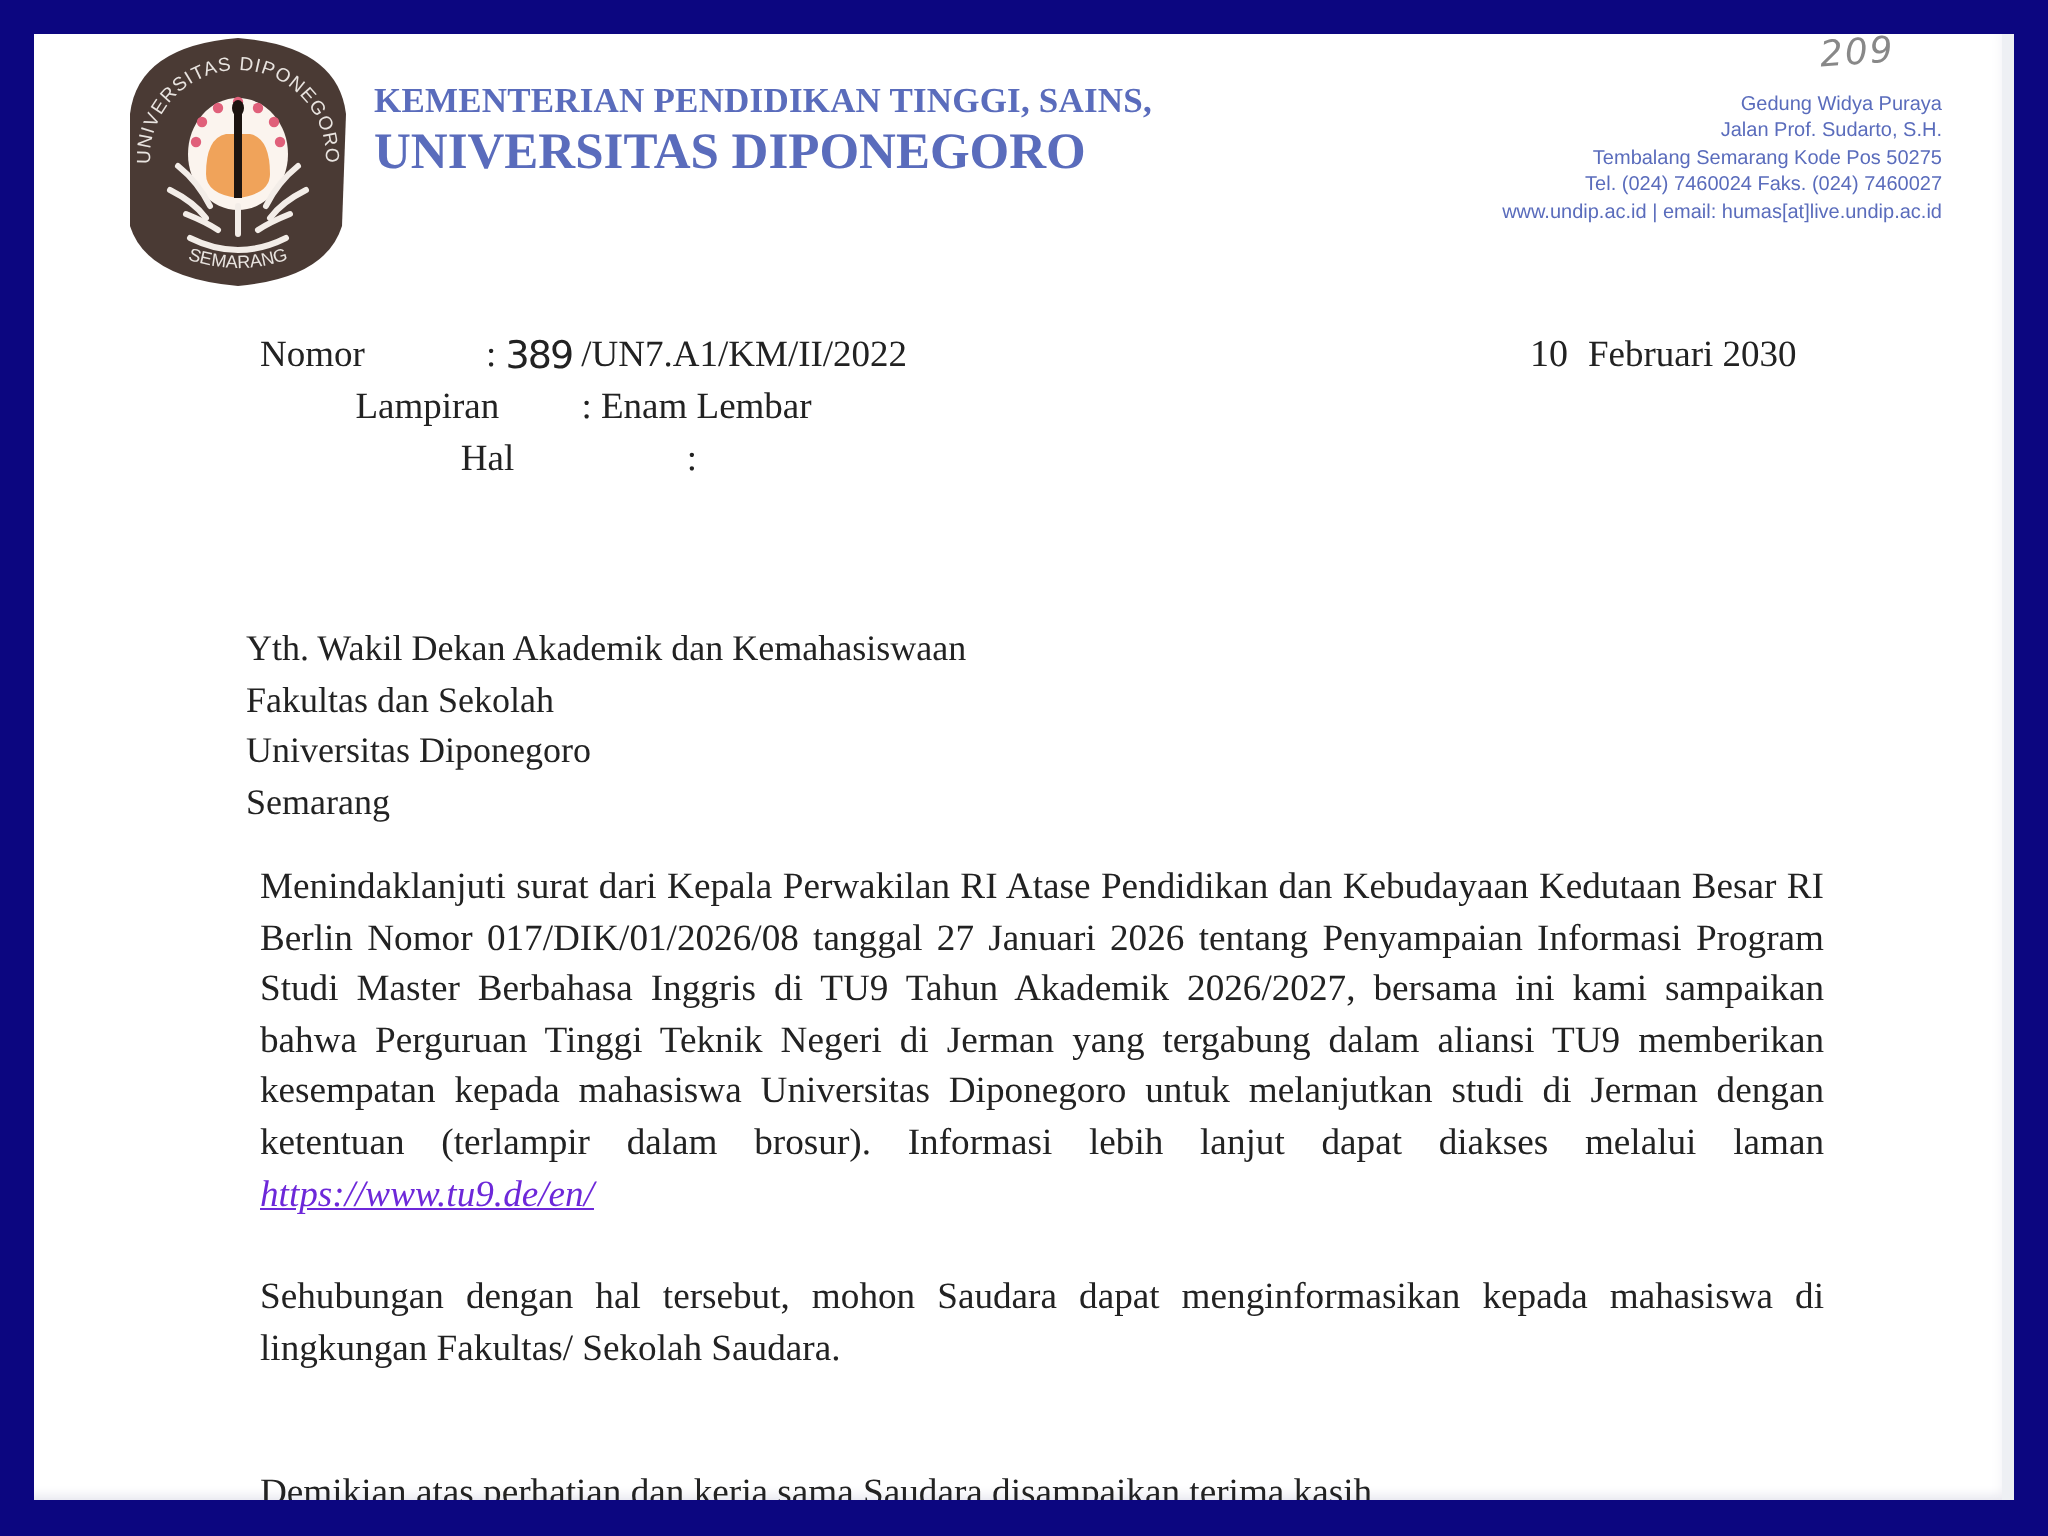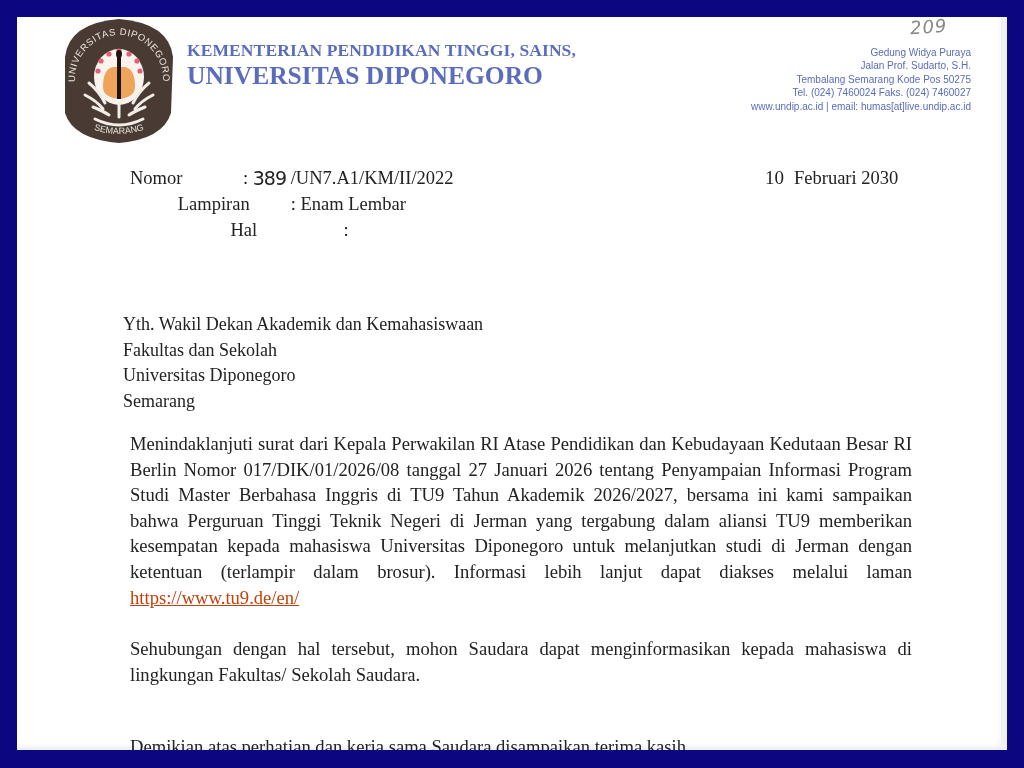--- a/index.html
+++ b/index.html
@@ -37,21 +37,21 @@
   .date .hw { font-family:Liberation Serif, serif; font-size:19px; margin-right:10px; }
   .addressee { position:absolute; left:106px; top:279px; font-size:18px; color:#222; line-height:25.6px;margin-top:16px; }
   .para {
     position:absolute; left:113px; width:782px; color:#222;
     font-size:18.6px; line-height:25.6px; text-align:justify;
     font-family:"Liberation Serif", serif;
   }
   .p1 { top:414px; }
   .p2 { top:619px; }
   .p3 { top:685px;margin-top:32px; }
-  .para .link { text-decoration:underline; color:#c2410c; }
+  .para .link { font-style:italic; text-decoration:underline; color:#6d28d9; }
 </style>
 </head>
 <body>
 
 <div class="page">
   <div class="page-edge-r"></div>
 
   <svg class="logo" viewBox="0 0 118 128">
     <defs>
       <path id="arcTop" d="M 16 62 A 44 44 0 0 1 104 62" fill="none"></path>

